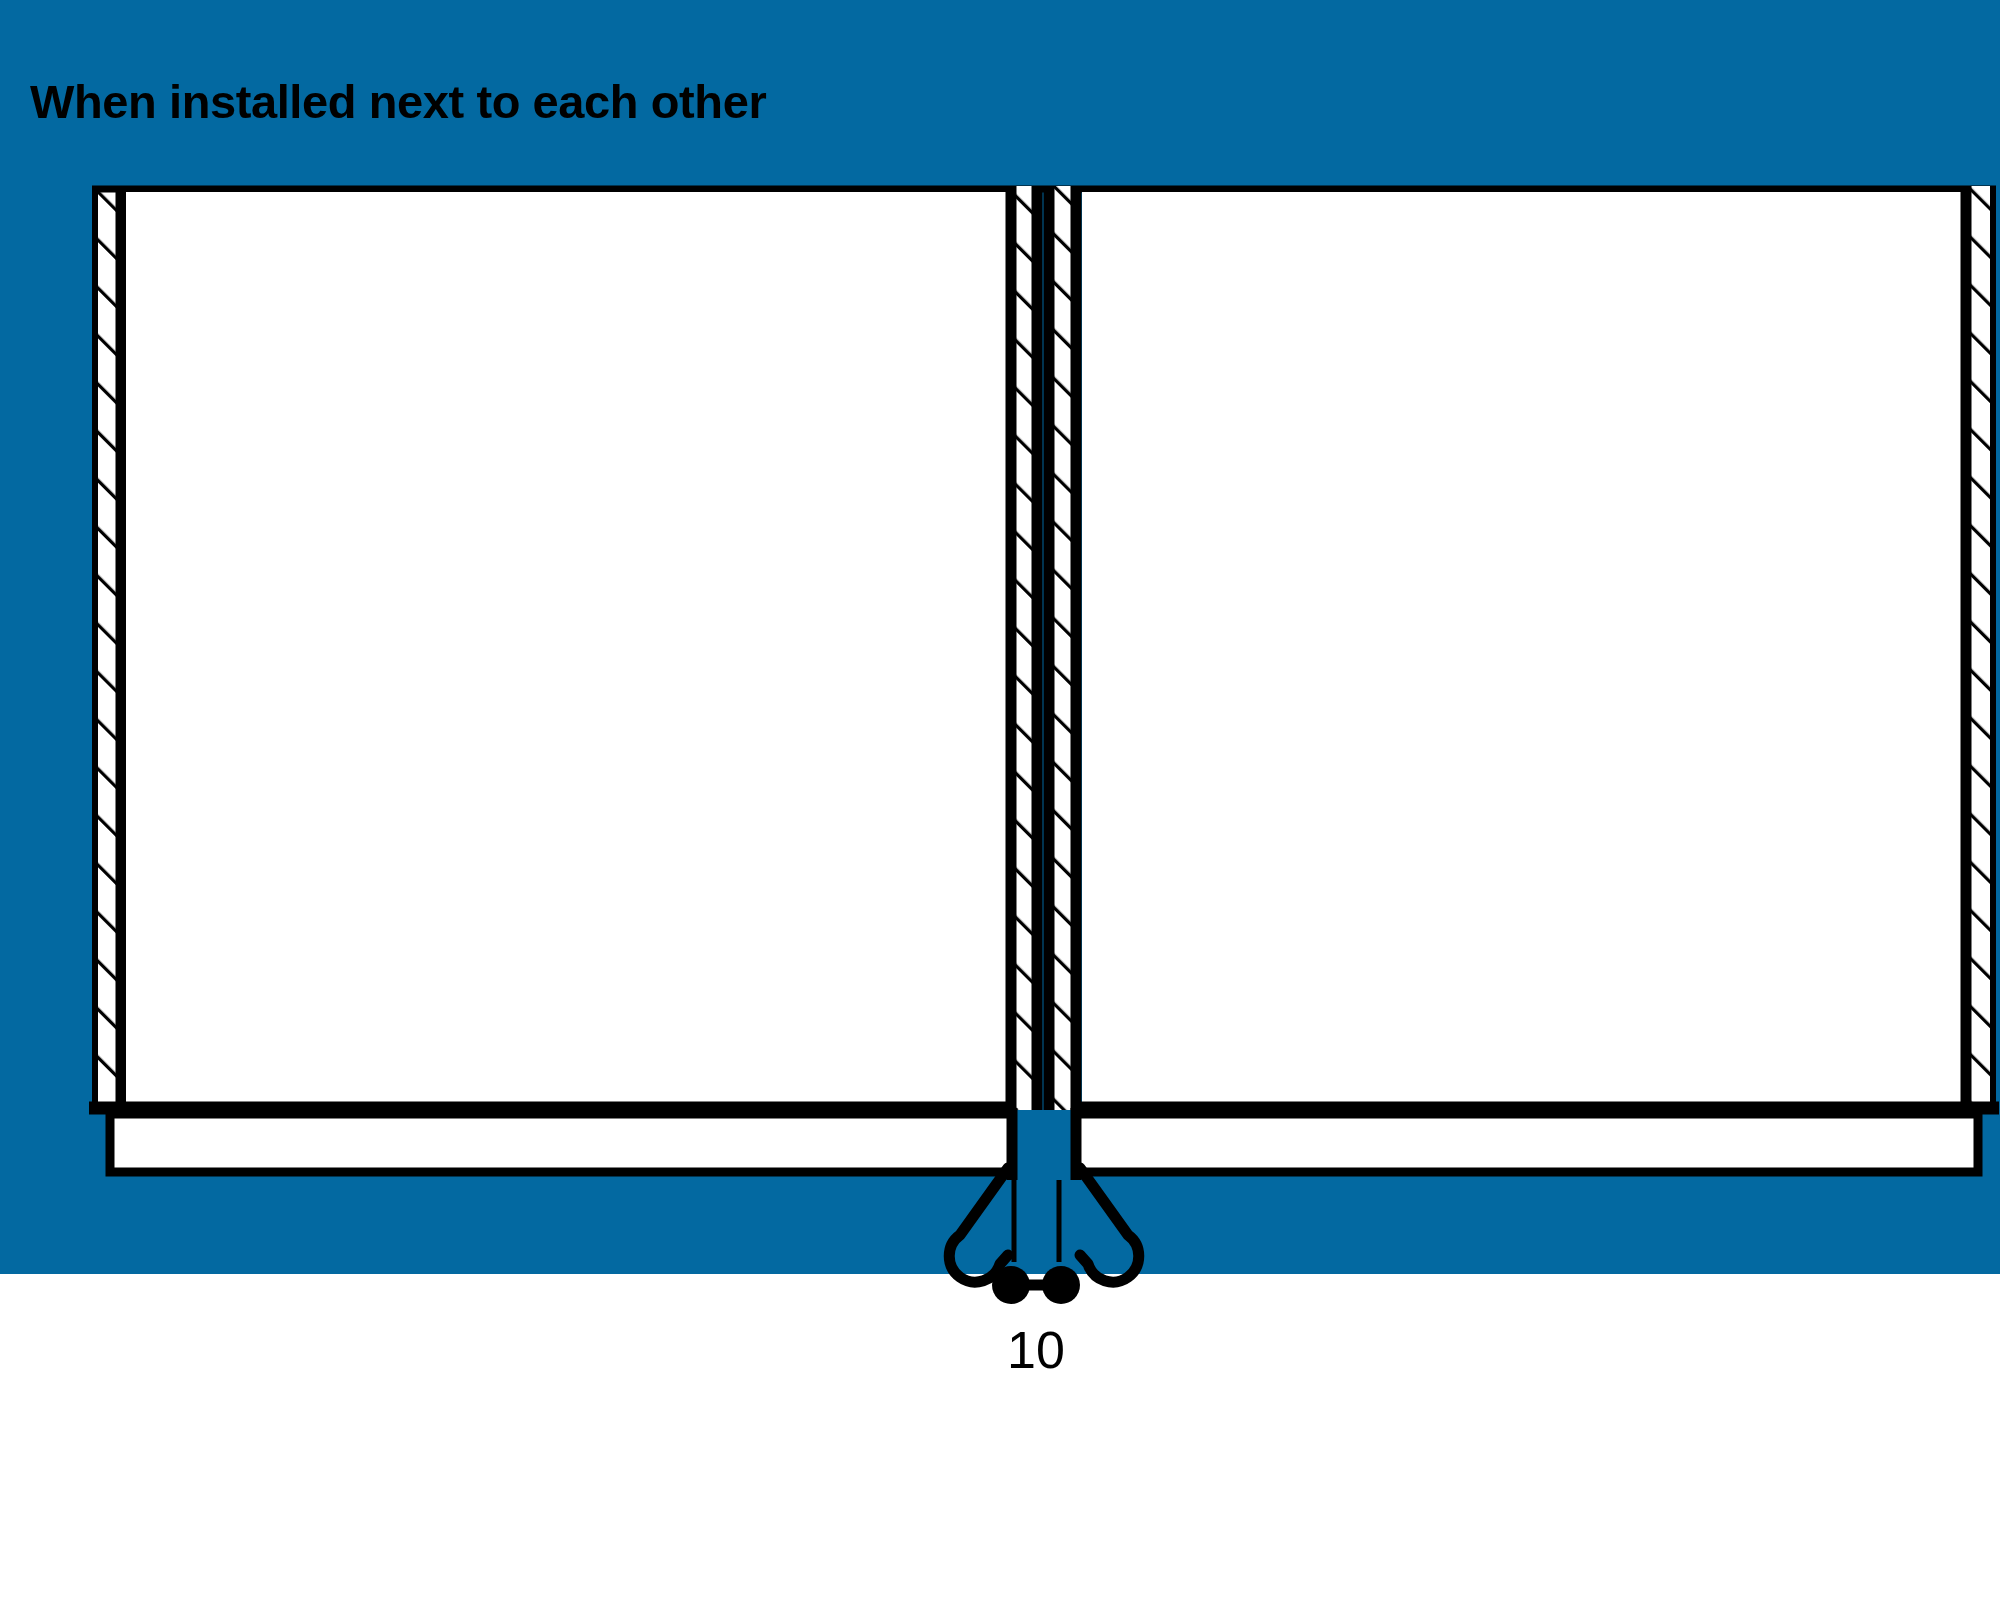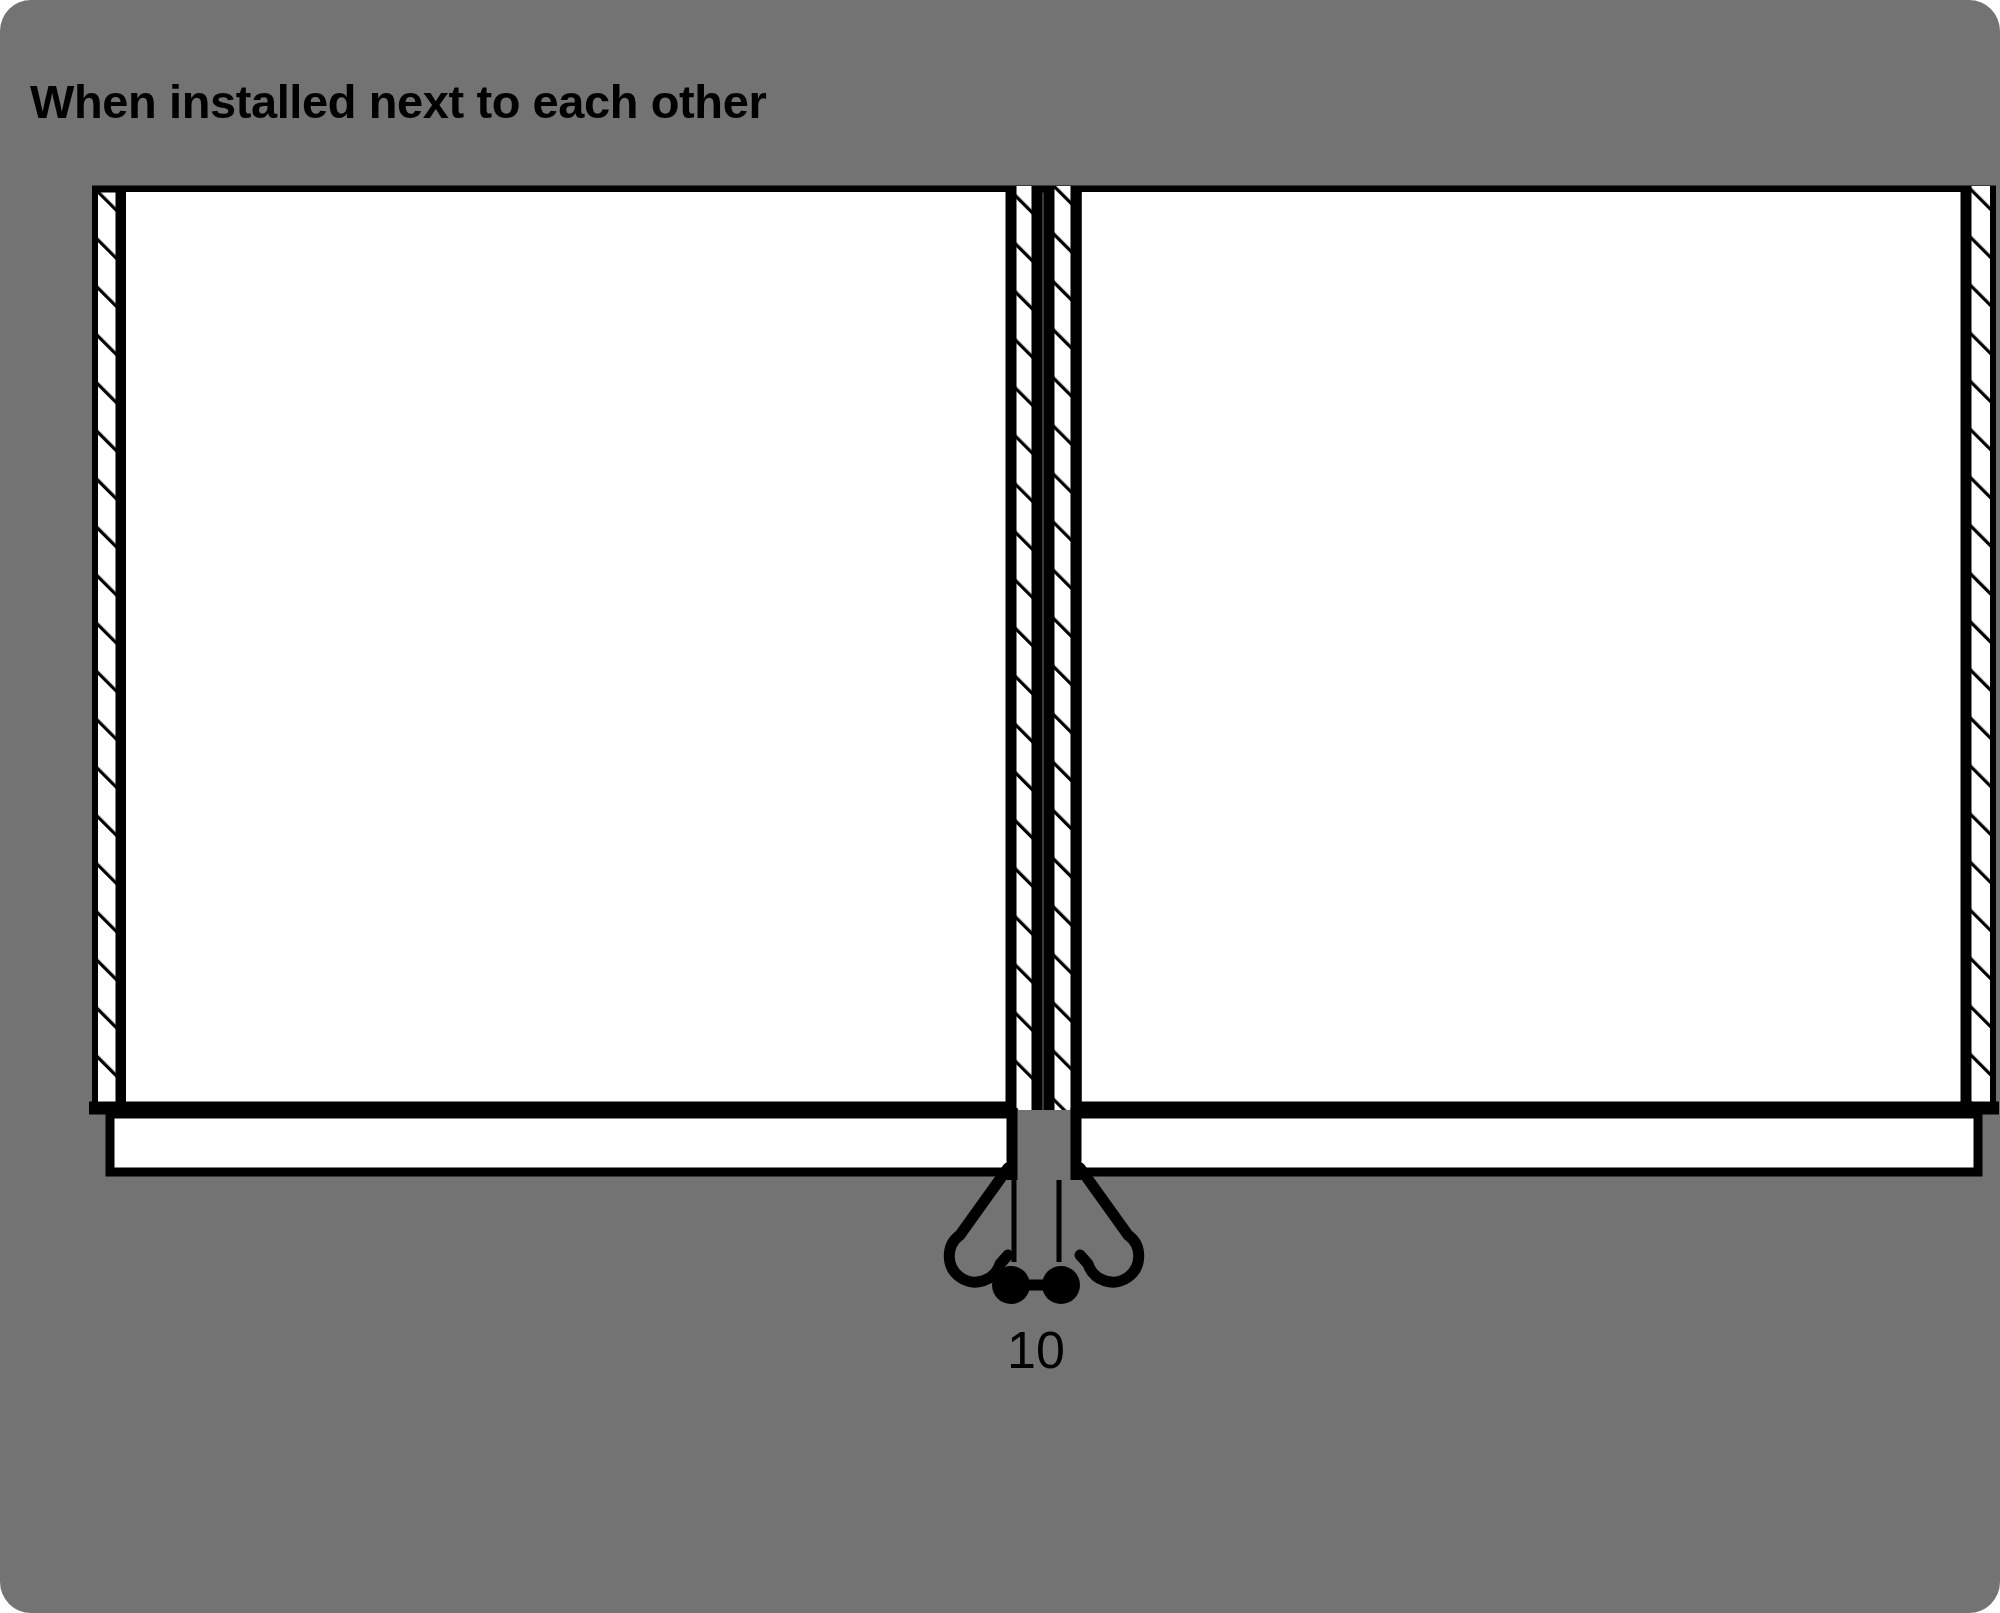--- a/index.html
+++ b/index.html
@@ -12,23 +12,22 @@
     width: 2000px;
     height: 1613px;
     font-family: "Liberation Sans", sans-serif;
     color: #000000;
     overflow: hidden;
     position: relative;
   }
   #page {
     position: relative;
     width: 2000px;
-    height: 1613px;
-    background: #737373;
-    border-radius: 31px;
+    height: 1274px;
+    background: #0369a1;
   }
   #figure-title {
     position: absolute;
     left: 30px;
     top: 78px;
     font-size: 47px;
     font-weight: bold;
     letter-spacing: -0.4px;
     line-height: 1;
     white-space: nowrap;

